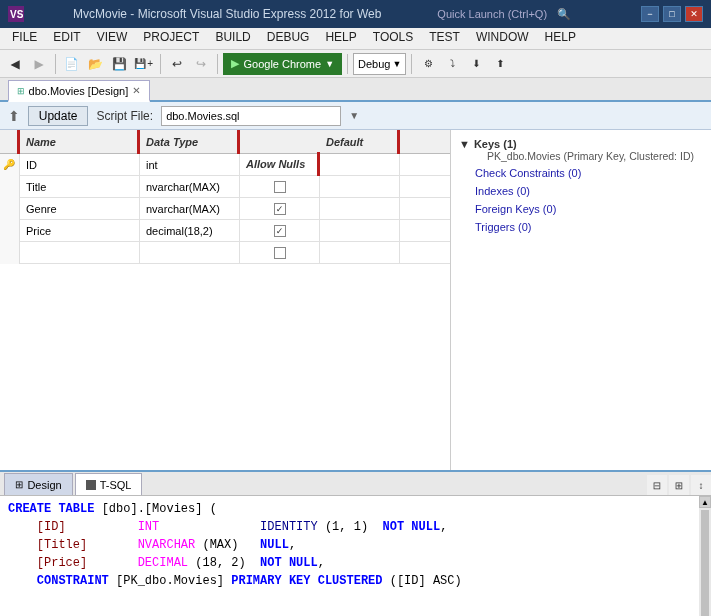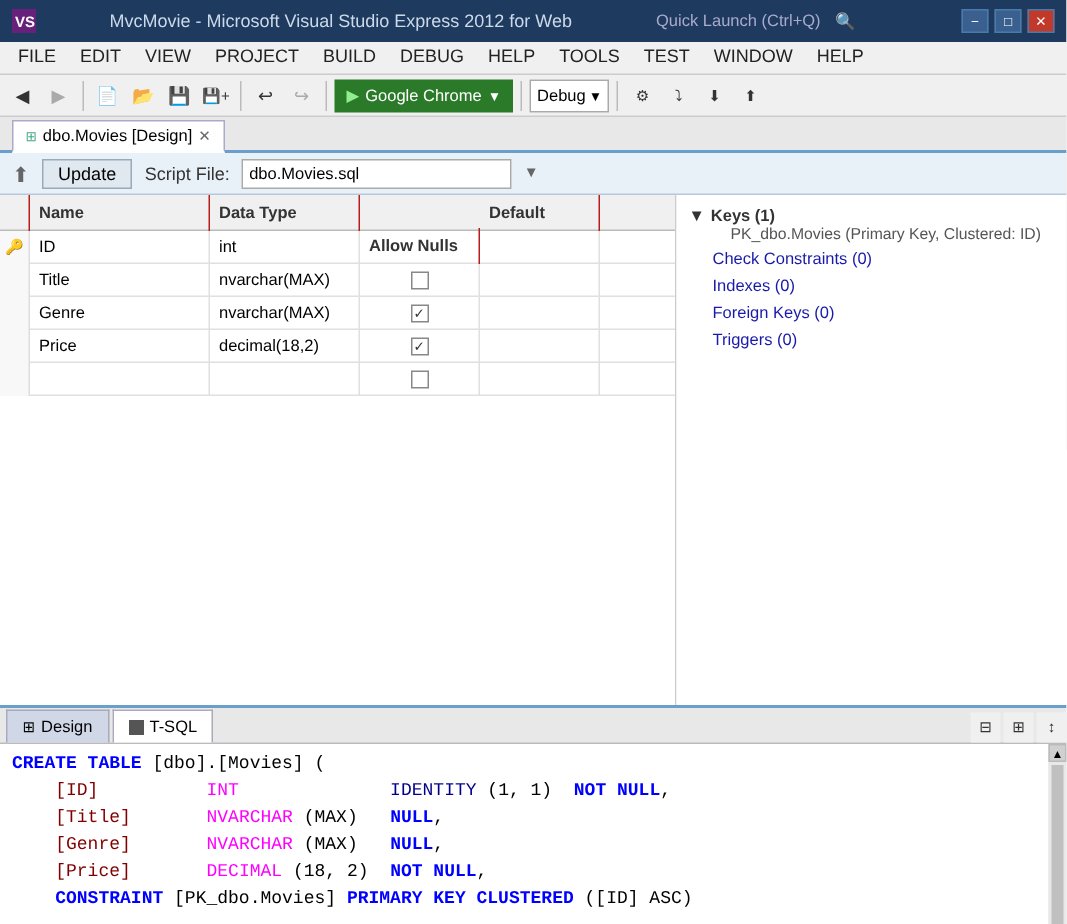--- a/index.html
+++ b/index.html
@@ -37,21 +37,21 @@
     #script-file-input { background: white; border: 1px solid #aaa; padding: 1px 4px; font-size: 11px; width: 180px; height: 20px; }
 
     
     #main-content { display: flex; height: 340px; }
 
     
     #table-area { flex: 1; background: white; border-right: 1px solid #ccc; overflow: hidden; }
 
     
     #col-headers { display: flex; background: #f0f0f0; border-bottom: 1px solid #bbb; height: 24px; align-items: center; }
-    .col-header { border-right: 1px solid #b91c1c; padding: 2px 6px; font-size: 11px; font-weight: bold; color: #333; height: 24px; display: flex; align-items: center; }
+    .col-header { border-right: 3px solid #b91c1c; padding: 2px 6px; font-size: 11px; font-weight: bold; color: #333; height: 24px; display: flex; align-items: center; font-style: italic; }
 
     
     #table-body { overflow-y: auto; }
     .table-row { display: flex; align-items: center; height: 22px; border-bottom: 1px solid #e0e0e0; }
     .row-indicator { width: 20px; height: 22px; display: flex; align-items: center; justify-content: center; font-size: 10px; color: #888; flex-shrink: 0; border-right: 1px solid #ddd; background: #f8f8f8; }
     .row-indicator.key { color: #d4860a; }
     .cell { border-right: 1px solid #e0e0e0; padding: 2px 6px; font-size: 11px; height: 22px; display: flex; align-items: center; overflow: hidden; }
     .checkbox-cell { display: flex; align-items: center; justify-content: center; }
     .cb { width: 12px; height: 12px; border: 1px solid #888; background: white; display: flex; align-items: center; justify-content: center; }
     .cb.checked::after { content: '✓'; font-size: 9px; color: #333; }
@@ -275,21 +275,20 @@
     <button class="tb-btn" style="font-size:10px;height:20px;width:20px;">⊟</button>
     <button class="tb-btn" style="font-size:10px;height:20px;width:20px;">⊞</button>
     <button class="tb-btn" style="font-size:10px;height:20px;width:20px;">↕</button>
   </div>
 
   <div id="sql-wrapper">
     <div id="sql-editor">
       <div><span class="sql-kw">CREATE TABLE</span> <span class="sql-text">[dbo].[Movies] (</span></div>
       <div>&nbsp;&nbsp;&nbsp;&nbsp;<span class="sql-field">[ID]</span>&nbsp;&nbsp;&nbsp;&nbsp;&nbsp;&nbsp;&nbsp;&nbsp;&nbsp;&nbsp;<span class="sql-type">INT</span>&nbsp;&nbsp;&nbsp;&nbsp;&nbsp;&nbsp;&nbsp;&nbsp;&nbsp;&nbsp;&nbsp;&nbsp;&nbsp;&nbsp;<span class="sql-kw2">IDENTITY</span> <span class="sql-text">(1, 1)</span>&nbsp; <span class="sql-kw">NOT NULL</span>,</div>
       <div>&nbsp;&nbsp;&nbsp;&nbsp;<span class="sql-field">[Title]</span>&nbsp;&nbsp;&nbsp;&nbsp;&nbsp;&nbsp;&nbsp;<span class="sql-type">NVARCHAR</span> <span class="sql-text">(MAX)</span>&nbsp;&nbsp;&nbsp;<span class="sql-kw">NULL</span>,</div>
-      <div>&nbsp;&nbsp;&nbsp;&nbsp;<span class="sql-field">[Genre]</span>&nbsp;&nbsp;&nbsp;&nbsp;&nbsp;&nbsp;&nbsp;<span class="sql-type">NVARCHAR</span> <span class="sql-text">(MAX)</span>&nbsp;&nbsp;&nbsp;<span class="sql-kw">NULL</span>,</div>
       <div>&nbsp;&nbsp;&nbsp;&nbsp;<span class="sql-field">[Price]</span>&nbsp;&nbsp;&nbsp;&nbsp;&nbsp;&nbsp;&nbsp;<span class="sql-type">DECIMAL</span> <span class="sql-text">(18, 2)</span>&nbsp; <span class="sql-kw">NOT NULL</span>,</div>
       <div>&nbsp;&nbsp;&nbsp;&nbsp;<span class="sql-kw">CONSTRAINT</span> <span class="sql-text">[PK_dbo.Movies]</span> <span class="sql-kw">PRIMARY KEY CLUSTERED</span> <span class="sql-text">([ID] ASC)</span></div>
 
     </div>
     <div id="sql-scrollbar">
       <div id="sql-scroll-up">▲</div>
       <div id="sql-scroll-thumb"></div>
 
     </div>
   </div>

